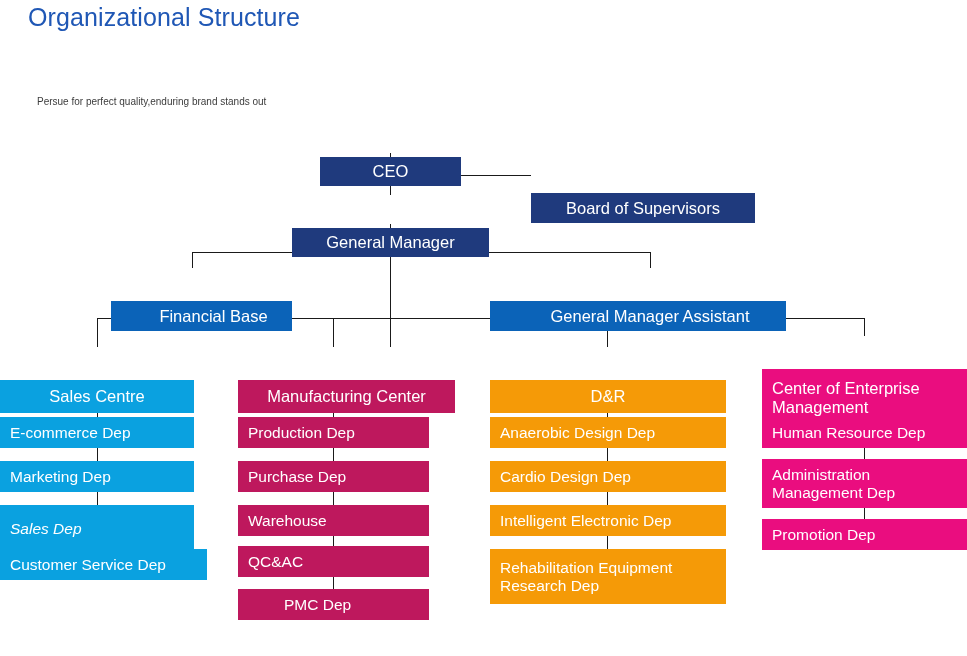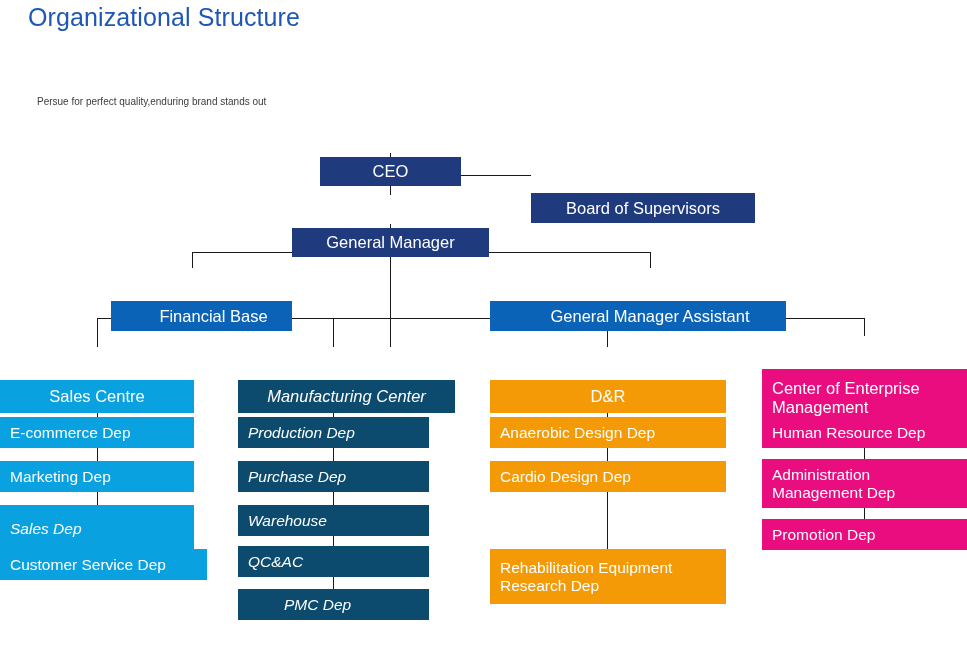--- a/index.html
+++ b/index.html
@@ -64,21 +64,21 @@
   .lvl-exec {
     background: #1f3a7d;
     font-size: 16.5px;
   }
   .lvl-mid {
     background: #0b63b8;
     font-size: 16.5px;
     padding-left: 24px;
   }
   .c-blue   { background: #0aa1e0; }
-  .c-teal   { background: #0c4a6e; font-style: italic; }
+  .c-teal   { background: #be185d; }
   .c-orange { background: #f59a07; }
   .c-pink   { background: #ea0d7f; }
 
   .head-node { font-size: 16.5px; margin-top: 33px; }
   .leaf-node { font-size: 15.5px; }
 </style>
 </head>
 <body>
 
 <div id="chart-root">
@@ -135,20 +135,21 @@
   <div class="node c-blue left leaf-node" style="left:0px; top:549px; width:207px; height:31px;text-align:right;">Customer Service Dep</div>
 
   <div class="node c-teal left leaf-node" style="left:238px; top:417px; width:191px; height:31px;">Production Dep</div>
   <div class="node c-teal left leaf-node" style="left:238px; top:461px; width:191px; height:31px;">Purchase Dep</div>
   <div class="node c-teal left leaf-node" style="left:238px; top:505px; width:191px; height:31px;">Warehouse</div>
   <div class="node c-teal left leaf-node" style="left:238px; top:546px; width:191px; height:31px;">QC&amp;AC</div>
   <div class="node c-teal left leaf-node" style="left:238px; top:589px; width:191px; height:31px;padding-left:46px;">PMC Dep</div>
 
   <div class="node c-orange left leaf-node" style="left:490px; top:417px; width:236px; height:31px;">Anaerobic Design Dep</div>
   <div class="node c-orange left leaf-node" style="left:490px; top:461px; width:236px; height:31px;">Cardio Design Dep</div>
+  <div class="node c-orange left leaf-node" style="left:490px; top:505px; width:236px; height:31px;">Intelligent Electronic Dep</div>
   <div class="node c-orange left leaf-node" style="left:490px; top:549px; width:236px; height:55px;">Rehabilitation Equipment
 Research Dep</div>
 
   <div class="node c-pink left leaf-node" style="left:762px; top:417px; width:205px; height:31px;">Human Resource Dep</div>
   <div class="node c-pink left leaf-node" style="left:762px; top:459px; width:205px; height:49px;">Administration
 Management Dep</div>
   <div class="node c-pink left leaf-node" style="left:762px; top:519px; width:205px; height:31px;">Promotion Dep</div>
 
 </div>
 

